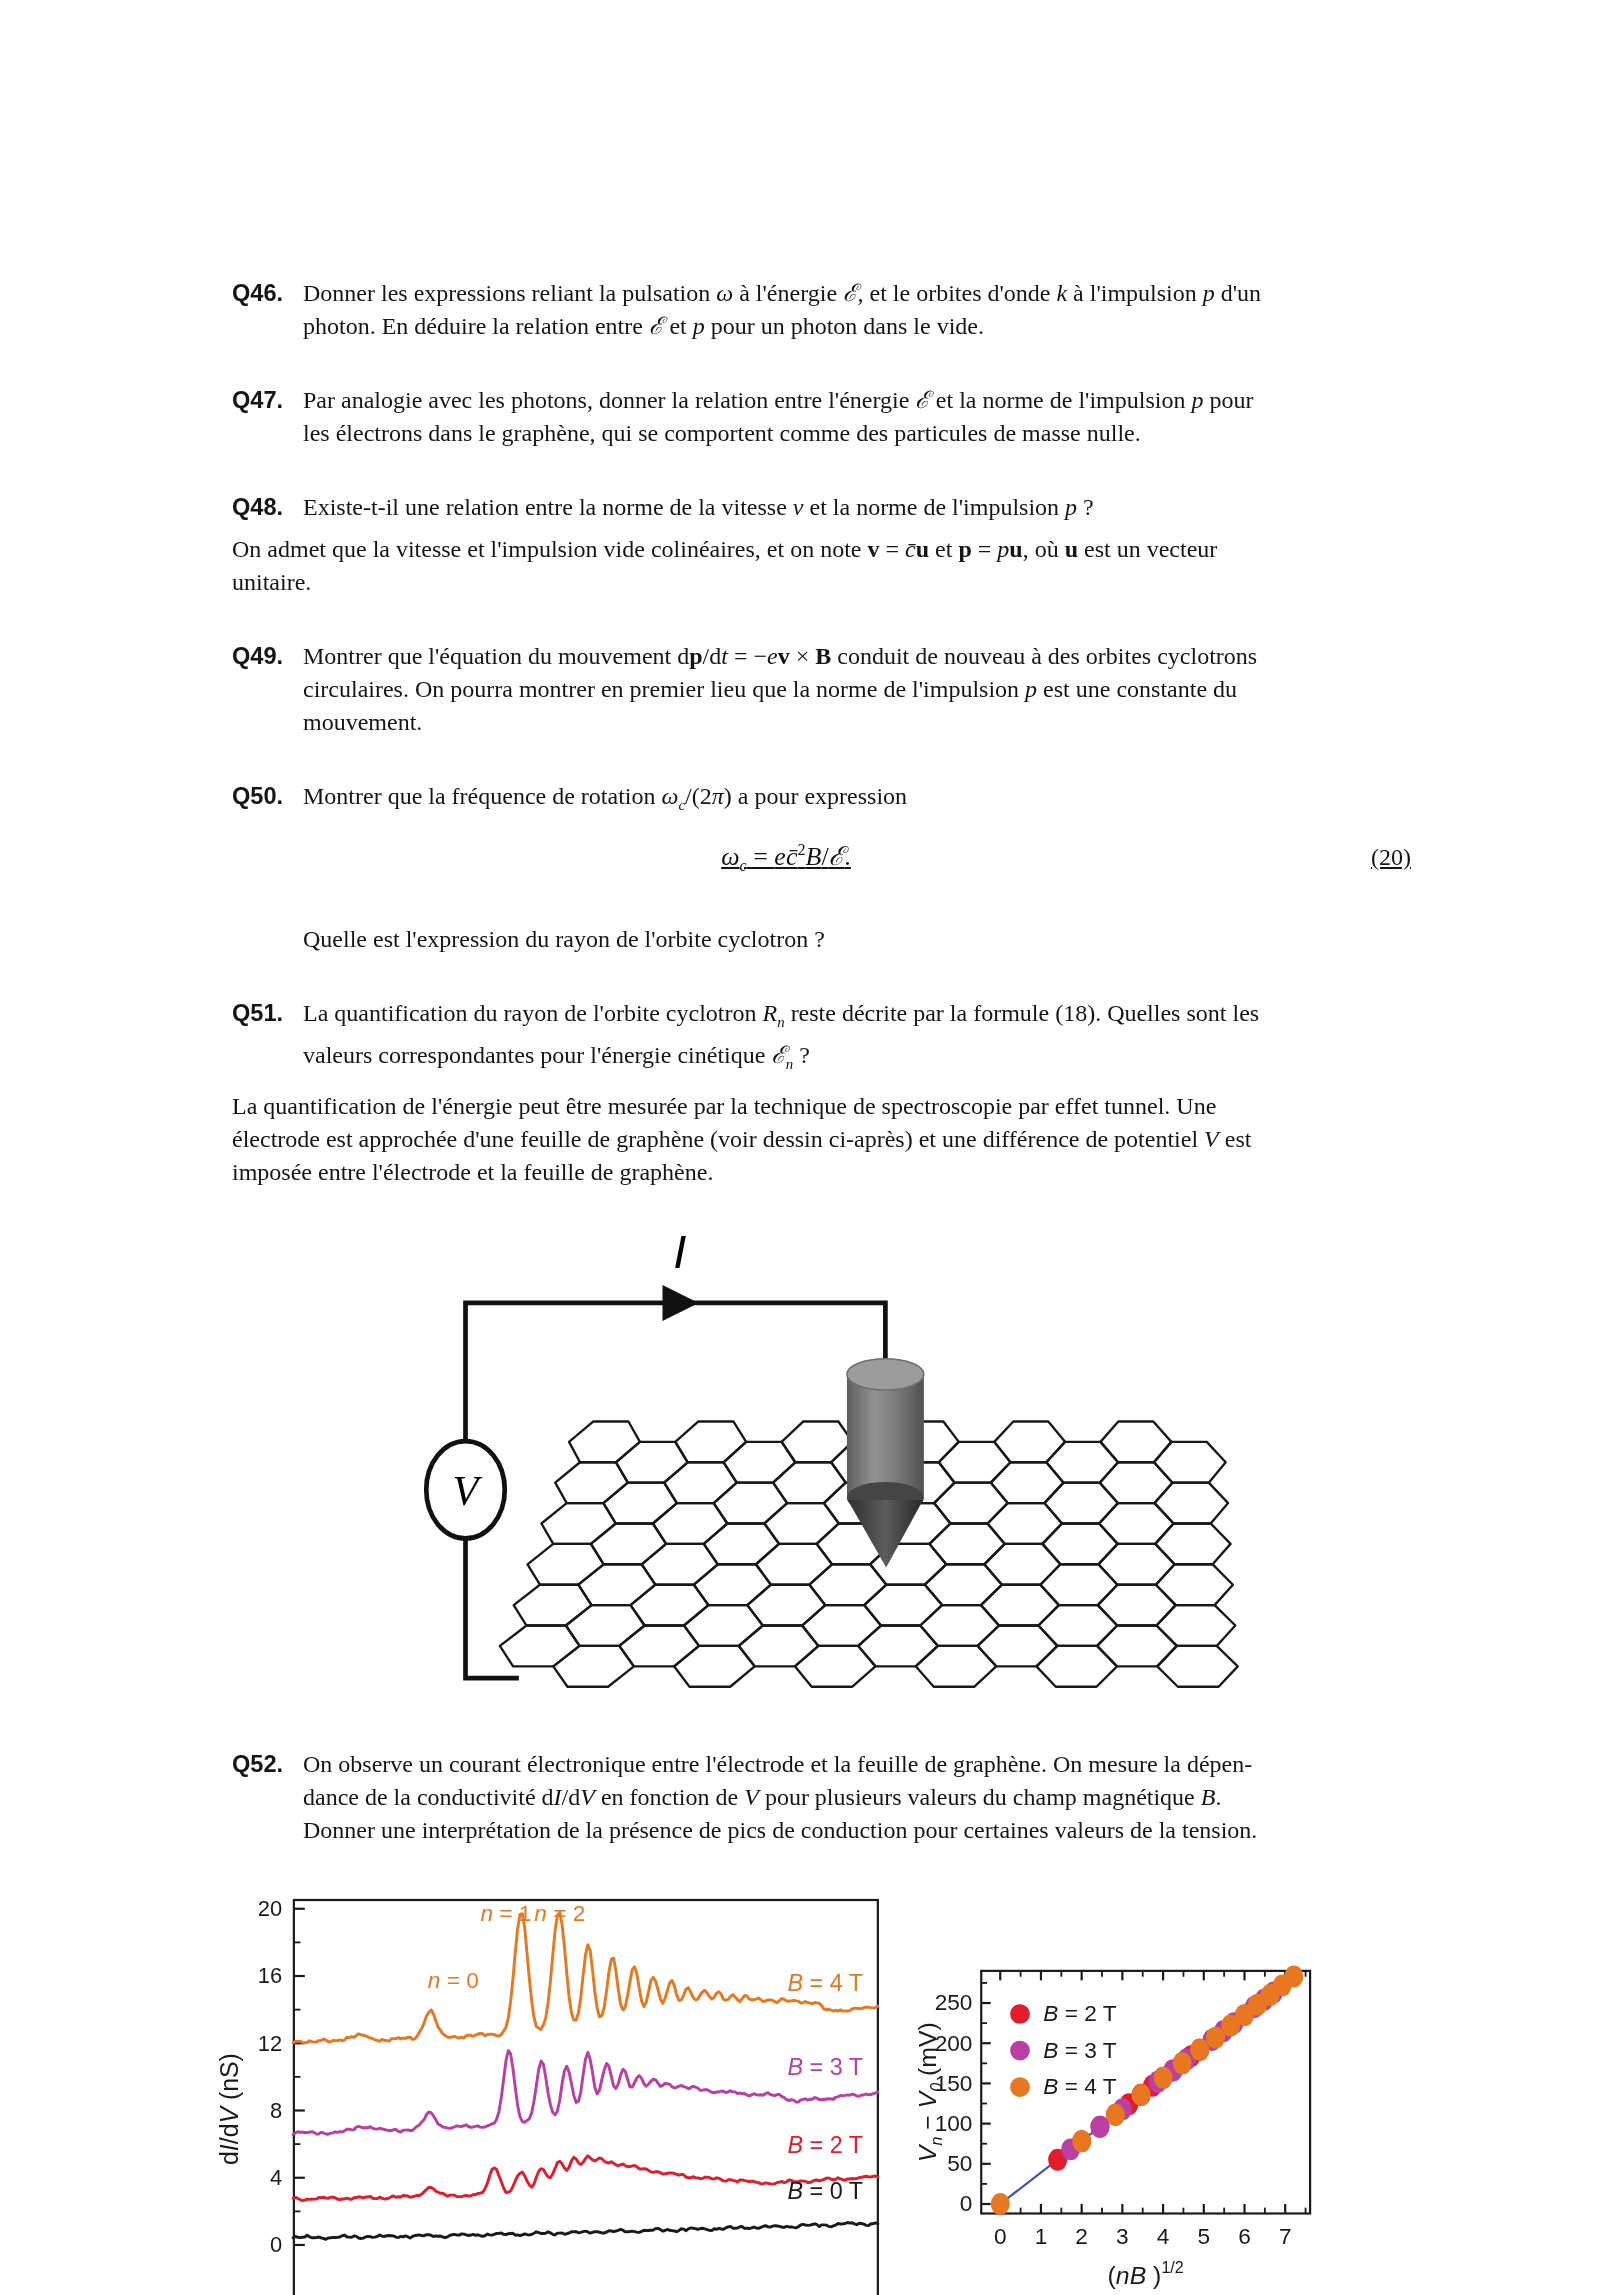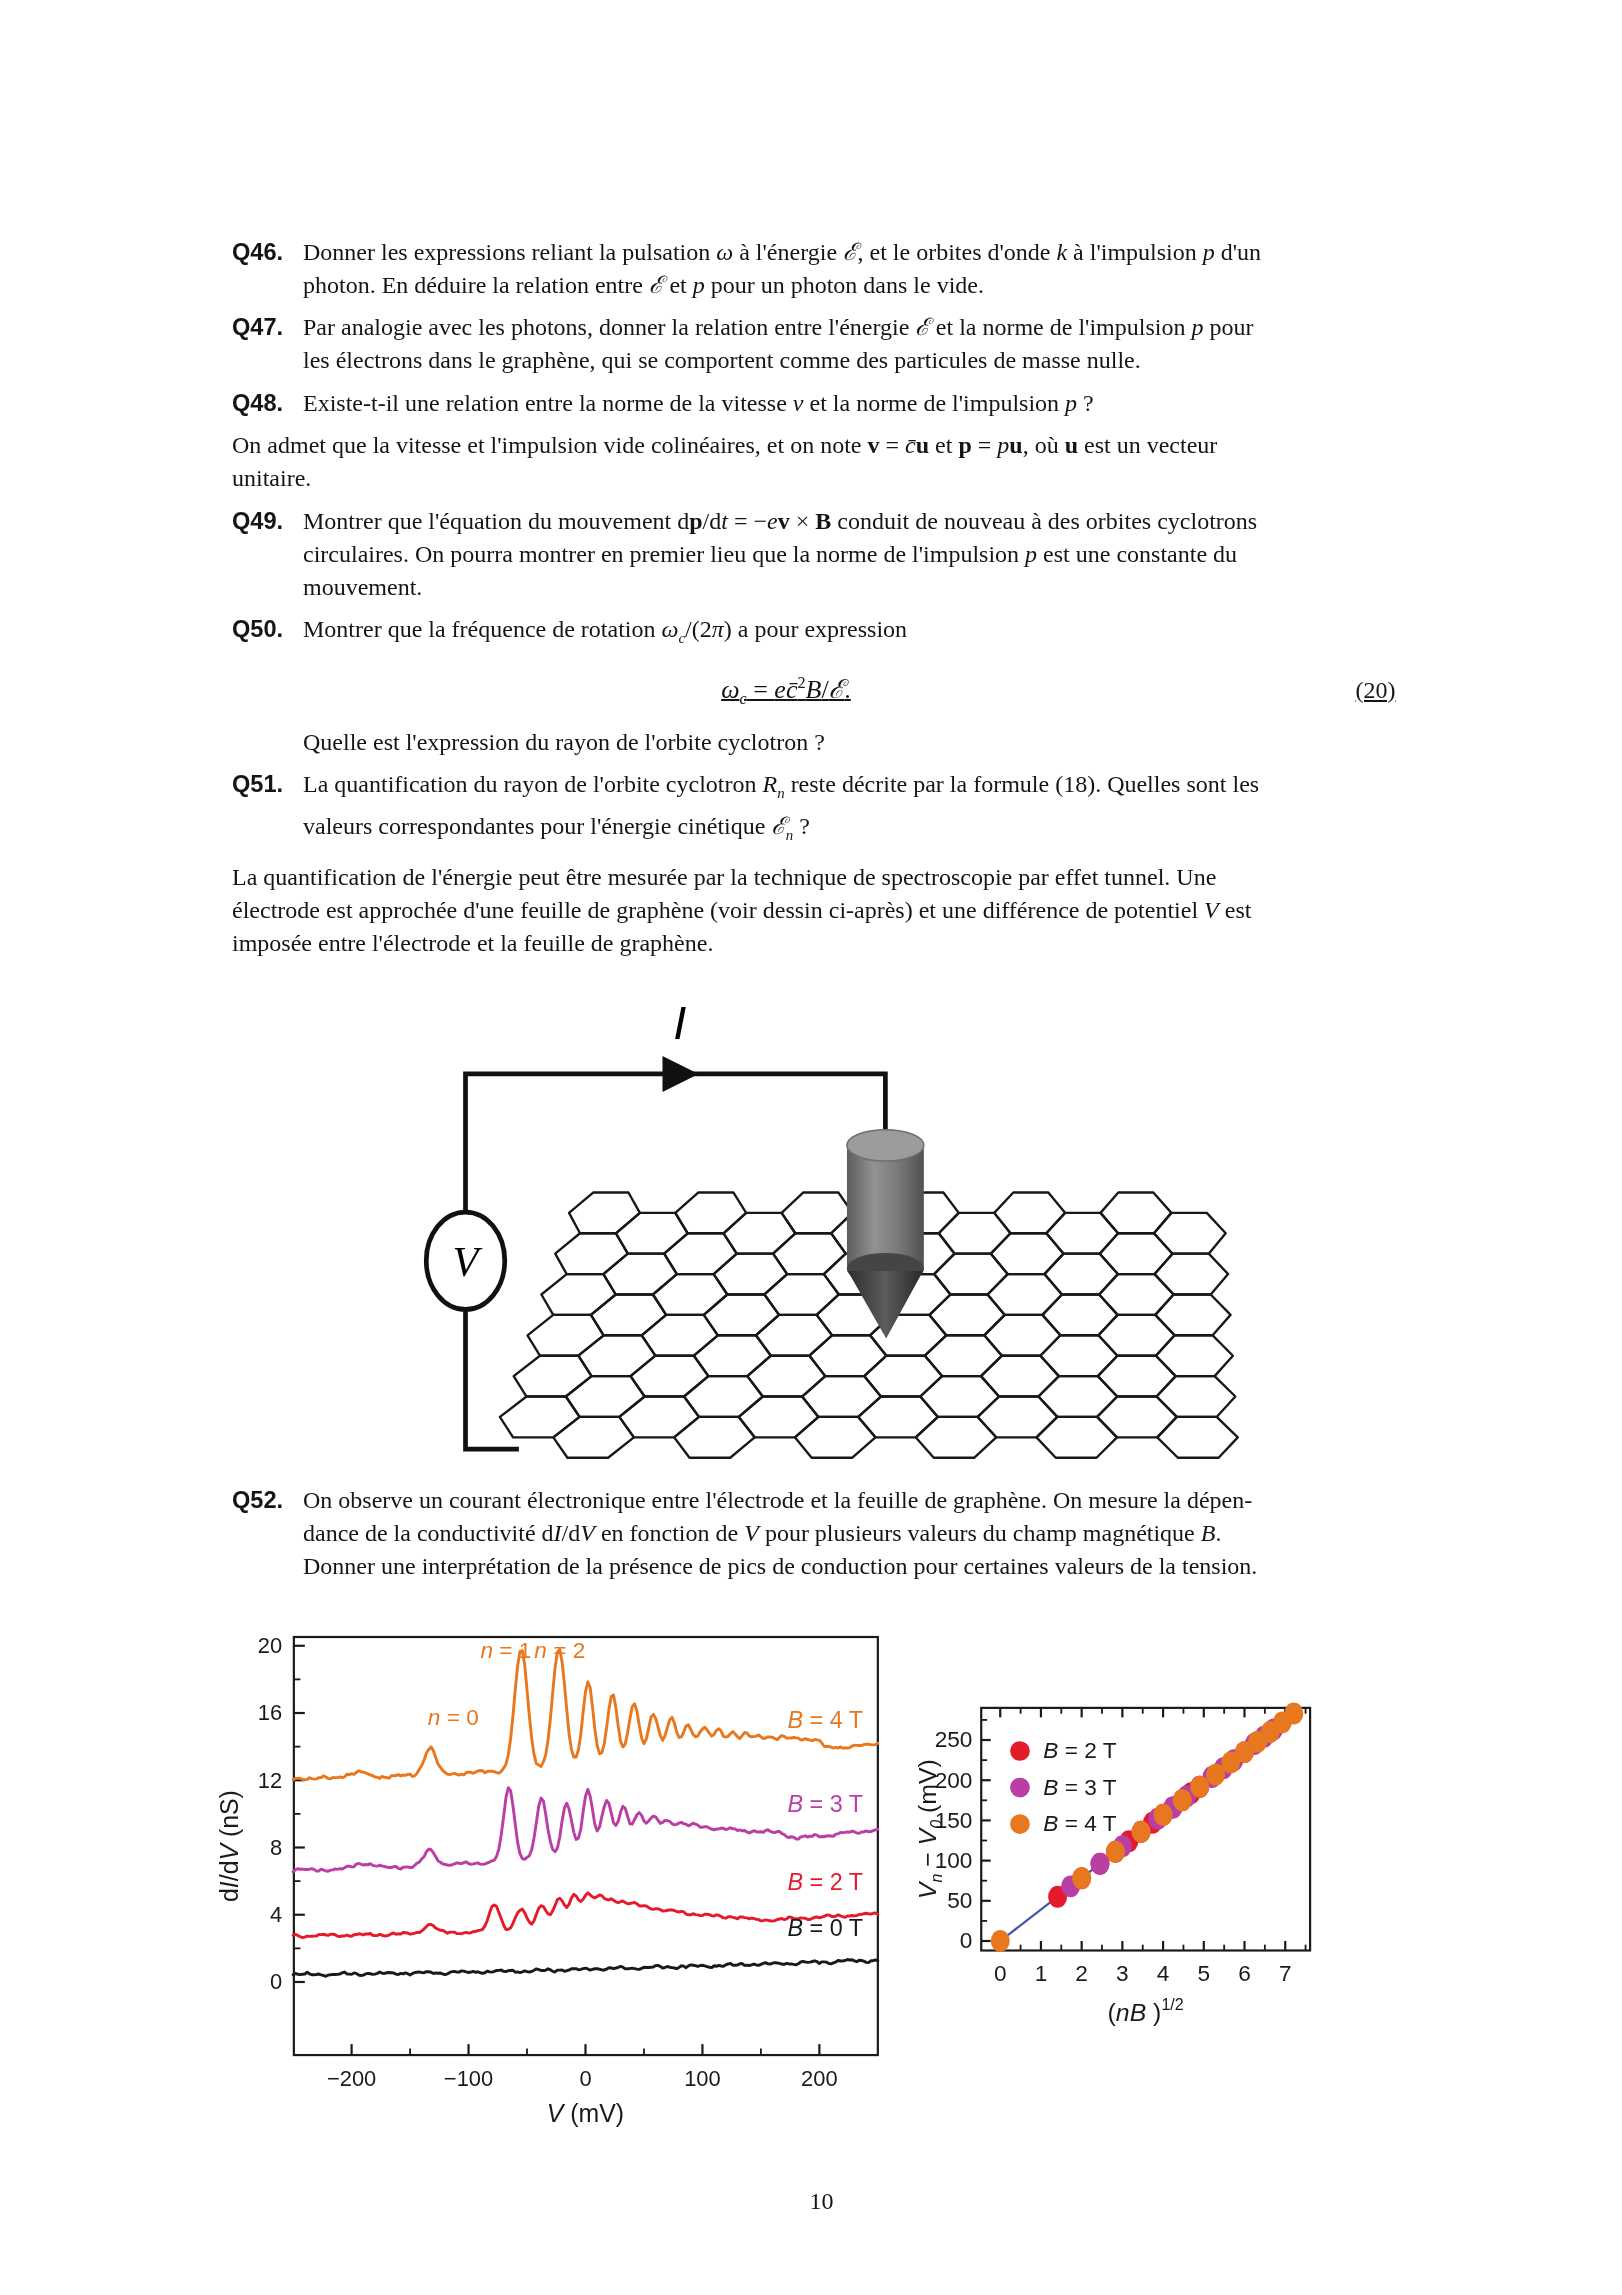--- a/index.html
+++ b/index.html
@@ -6,34 +6,34 @@
   .page{
     position:relative;
     width:1623px;height:2295px;
     box-sizing:border-box;
     padding:236px 212px 0 232px;
     background:#ffffff;
     font-family:"Liberation Serif", serif;
     font-size:24px;line-height:33px;color:#151515;
     overflow:hidden;
   }
-  .qblock{position:relative;padding-left:71px;margin-bottom:9.4px;}
+  .qblock{position:relative;padding-left:71px;margin-bottom:9.4px;margin-top:41px;}
   .qlabel{
     position:absolute;left:0;top:0;
     font-family:"Liberation Sans", sans-serif;
     font-weight:bold;font-size:23.6px;
   }
   .pblock{margin-bottom:9.4px;}
   .qtext i, .pblock i, .eqc i{font-style:italic;}
   .bv{font-weight:bold;font-style:normal;}
   sub{font-size:0.62em;}
   sup{font-size:0.62em;}
   .eqrow{display:flex;align-items:center;margin:11px 0 11px 0;text-decoration:underline;}
   .eqc{flex:1;text-align:center;font-size:26px;}
-  .eqtag{width:71px;text-align:center;}
+  .eqtag{width:71px;text-align:right;}
   .figwrap{margin:14px 0 6.3px 177px;}
   .chartsrow{display:flex;align-items:flex-start;margin-top:17.3px;margin-left:-19.6px;}
   .chart-right-off{margin-top:43px;}
   .pagenum{text-align:center;margin-top:23px;font-size:24px;}
   svg text{font-family:"Liberation Sans", sans-serif;}
   svg .ser{font-family:"Liberation Serif", serif;}
 </style>
 </head>
 <body>
 

